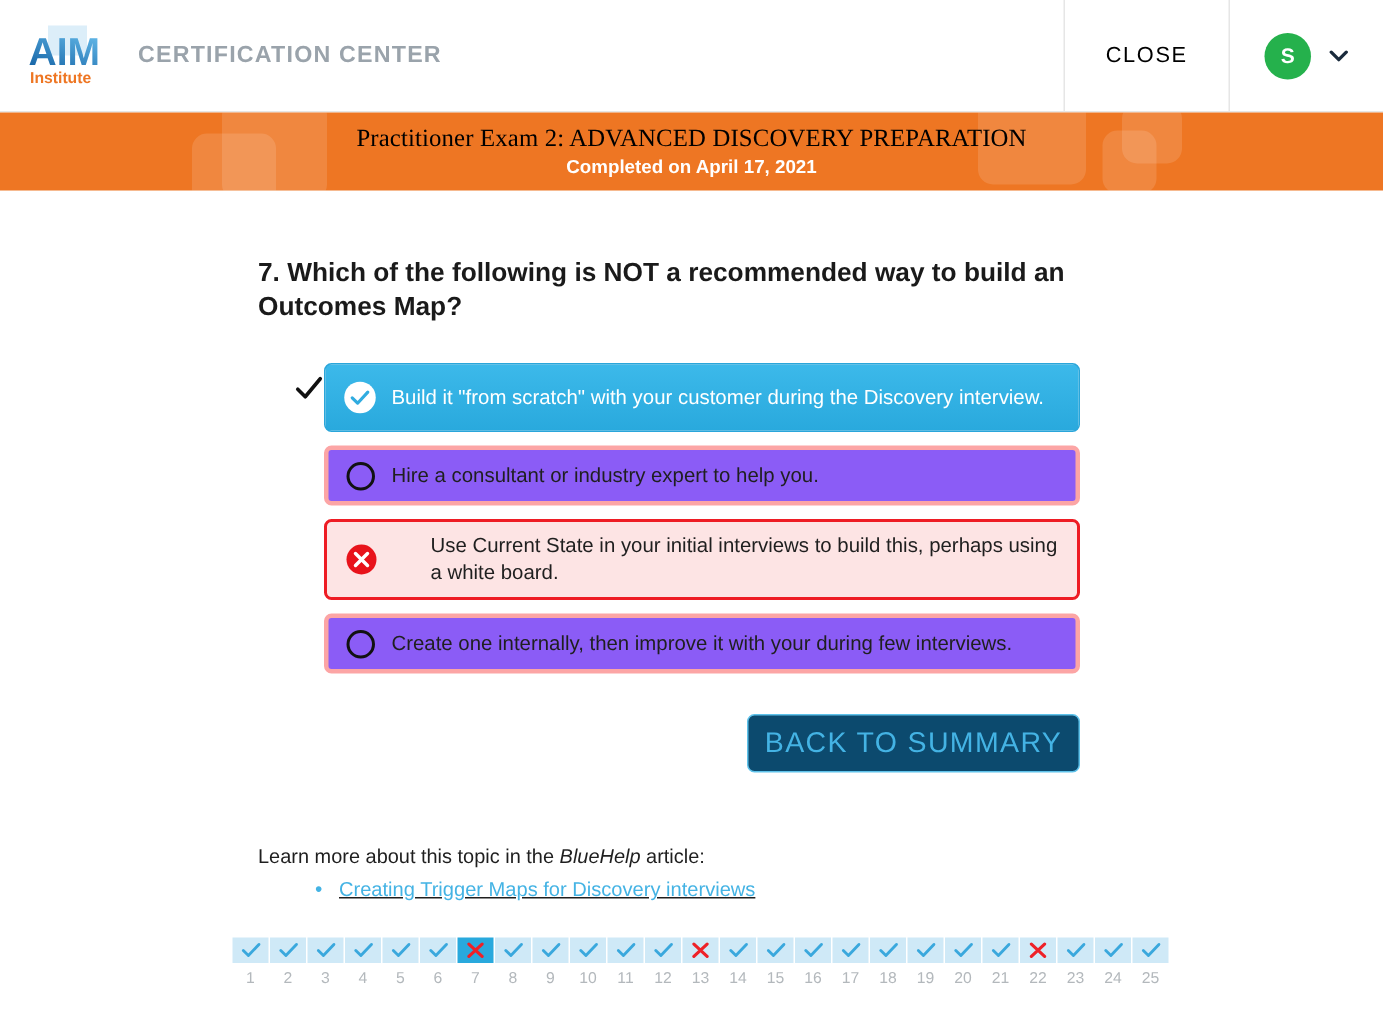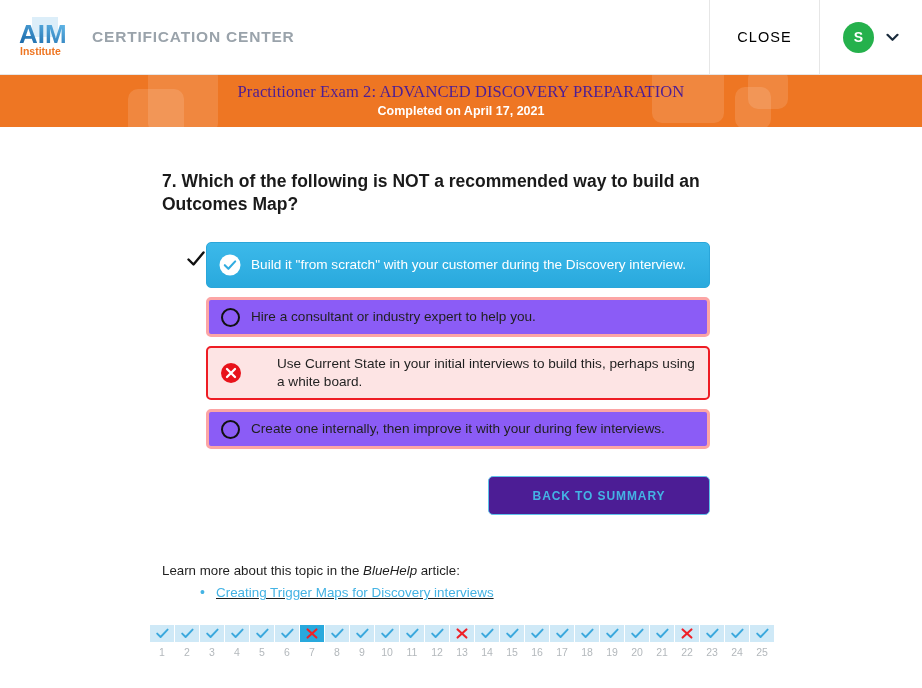--- a/index.html
+++ b/index.html
@@ -90,40 +90,40 @@
     position: absolute;
     background: rgba(255,255,255,0.13);
     border-radius: 10px;
   }
   .d1 { left: 128px; top: 14px;  width: 56px; height: 56px; }
   .d2 { left: 148px; top: -8px;  width: 70px; height: 66px; border-radius: 12px; }
   .d3 { left: 652px; top: -22px; width: 72px; height: 70px; border-radius: 12px; }
   .d4 { left: 735px; top: 12px;  width: 36px; height: 42px; }
   .d5 { left: 748px; top: -6px;  width: 40px; height: 40px; }
   .banner-title {
-    color: #4c1d95;
+    color: #000000;
     font-family: "Liberation Serif", serif;
     font-size: 16.5px;
     position: relative;
     z-index: 2;
     line-height: 1.15;
     letter-spacing: 0.1px;
   }
   .banner-sub {
     color: #ffffff;
     font-size: 12.5px;
     font-weight: bold;
     position: relative;
     z-index: 2;
     line-height: 1.3;
     margin-top: 1px;
   }
 
   
-  .content { padding: 0 0 0 2px; position: relative; }
+  .content { padding: 0 0 0 12px; position: relative; }
 
   .question {
     margin: 43px 0 0 160px;
     width: 540px;
     font-size: 17.5px;
     font-weight: bold;
     color: #1a1a1a;
     line-height: 1.32;
   }
 
@@ -187,25 +187,25 @@
     margin: 27px 0 0 160px;
     width: 548px;
     display: flex;
     justify-content: flex-end;
   }
   .back-btn {
     width: 222px;
     height: 39px;
     border: 1.5px solid #5ec2ea;
     border-radius: 5px;
-    background: #4c1d95;
+    background: #0c4a6e;
     color: #44b3e4;
-    font-size: 12px;
+    font-size: 19px;
     letter-spacing: 0.9px;
-    font-weight: bold;
+    font-weight: normal;
     display: flex;
     align-items: center;
     justify-content: center;
     cursor: pointer;
   }
 
   
   .learn {
     margin: 48px 0 0 160px;
     font-size: 13.3px;

